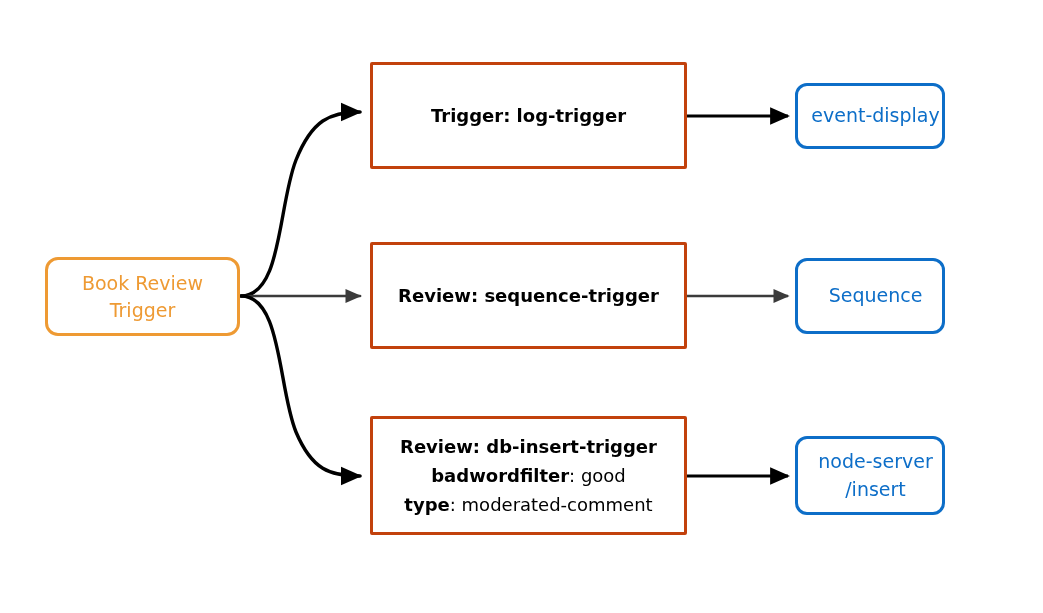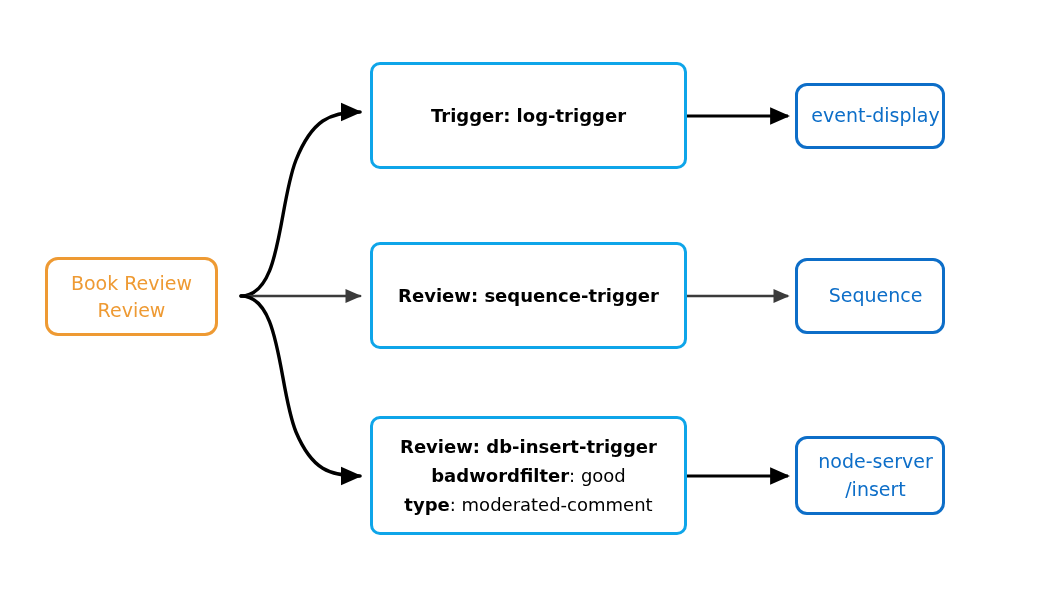--- a/index.html
+++ b/index.html
@@ -44,22 +44,22 @@
   .node-broker {
     border: 3px solid #ee9a33;
     border-radius: 13px;
     color: #ee9a33;
     font-size: 19px;
     line-height: 1.42;
   }
 
   
   .node-trigger {
-    border: 3px solid #0ea5e9;
-    border-radius: 10px;
+    border: 3px solid #c2410c;
+    border-radius: 2px;
     color: #000000;
     font-size: 18px;
     line-height: 1.62;
   }
   .node-trigger .ln {
     white-space: nowrap;
   }
   .node-trigger .bold {
     font-weight: bold;
   }
@@ -99,23 +99,23 @@
 
     <path d="M 241 296 C 282 296, 278 388, 296 432 C 312 470, 330 476, 360 476" fill="none" stroke="#000000" stroke-width="3.4" stroke-linecap="round" marker-end="url(#arrowBlack)"></path>
 
     <path d="M 687 116 L 788 116" fill="none" stroke="#000000" stroke-width="3.2" stroke-linecap="butt" marker-end="url(#arrowBlack)"></path>
 
     <path d="M 687 296 L 788 296" fill="none" stroke="#3b3b3b" stroke-width="2.6" stroke-linecap="butt" marker-end="url(#arrowGray)"></path>
 
     <path d="M 687 476 L 788 476" fill="none" stroke="#000000" stroke-width="3.2" stroke-linecap="butt" marker-end="url(#arrowBlack)"></path>
   </svg>
 
-  <div class="node node-broker" style="left:45px; top:257px; width:173px; height:79px;">
+  <div class="node node-broker" style="left:45px; top:257px; width:195px; height:79px;">
     <div class="nd-line">Book Review</div>
-    <div class="nd-line">Review</div>
+    <div class="nd-line">Trigger</div>
   </div>
 
   <div class="node node-trigger" style="left:370px; top:62px; width:317px; height:107px;">
     <div class="ln bold">Trigger: log-trigger</div>
   </div>
 
   <div class="node node-trigger" style="left:370px; top:242px; width:317px; height:107px;">
     <div class="ln bold">Review: sequence-trigger</div>
   </div>
 

